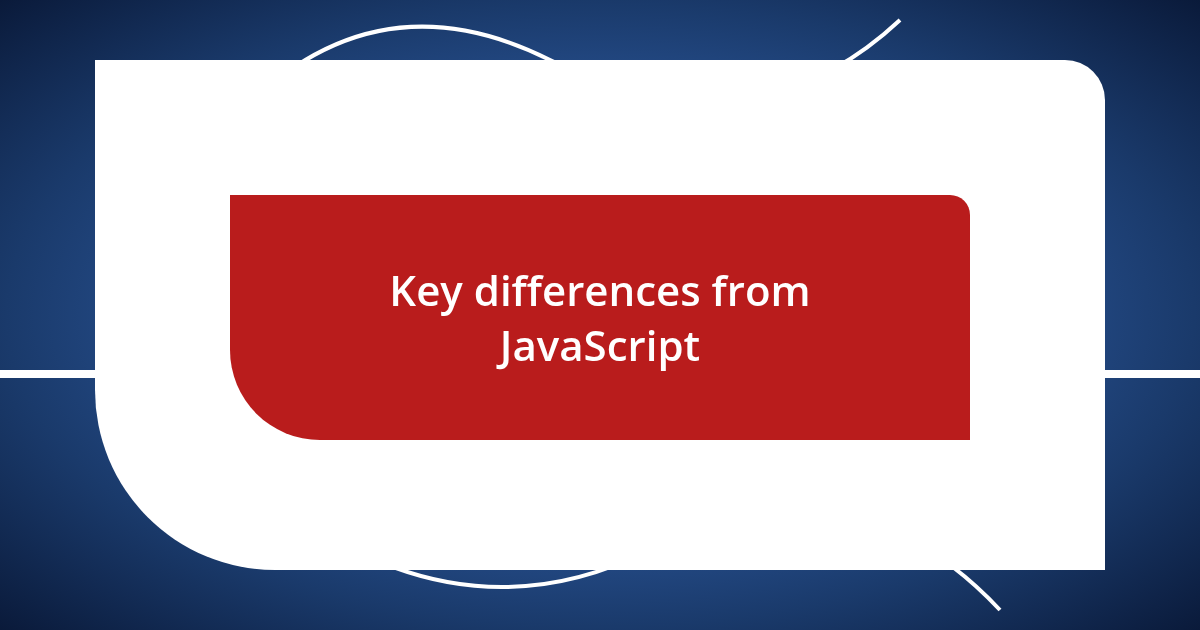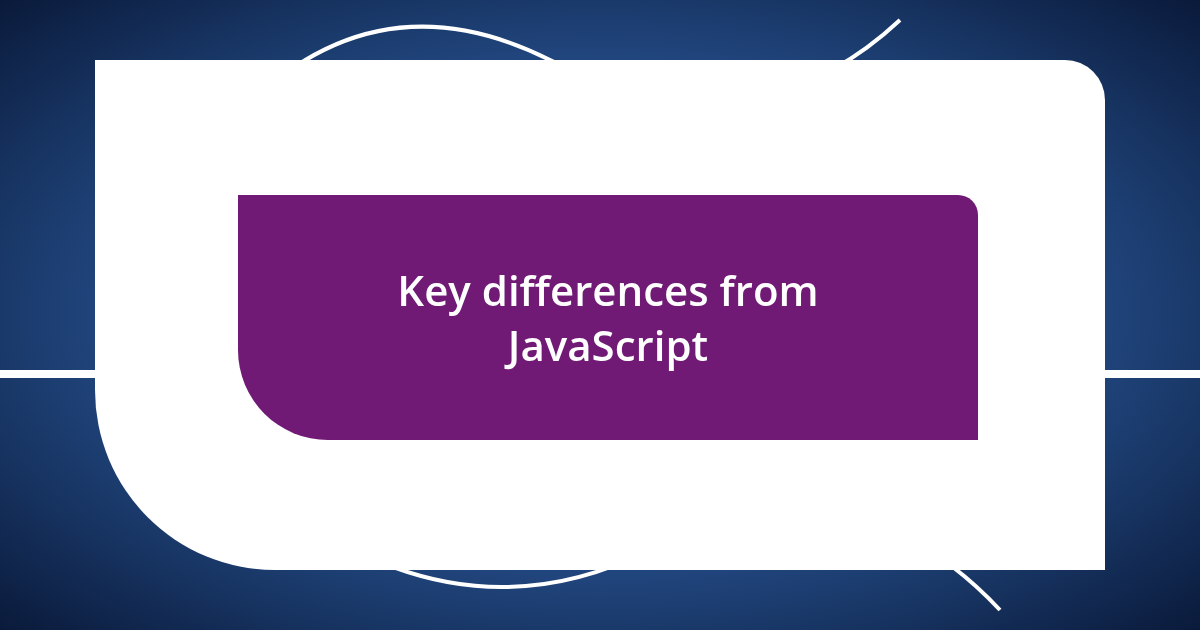--- a/index.html
+++ b/index.html
@@ -49,29 +49,28 @@
       border-top-right-radius: 40px;
       border-bottom-left-radius: 180px;
       z-index: 2;
     }
     .inner-blue {
       position: absolute;
       top: 195px;
       left: 230px;
       width: 740px;
       height: 245px;
-      background: #701a75;
+      background: #b91c1c;
       border-top-right-radius: 20px;
       border-bottom-left-radius: 90px;
       z-index: 3;
       display: flex;
       align-items: center;
       justify-content: center;
       padding: 40px 60px;
-      margin-left: 8px;
     }
     .title-text {
       color: white;
       font-size: 42px;
       font-weight: 600;
       text-align: center;
       line-height: 1.3;
     }
   </style>
 </head>

